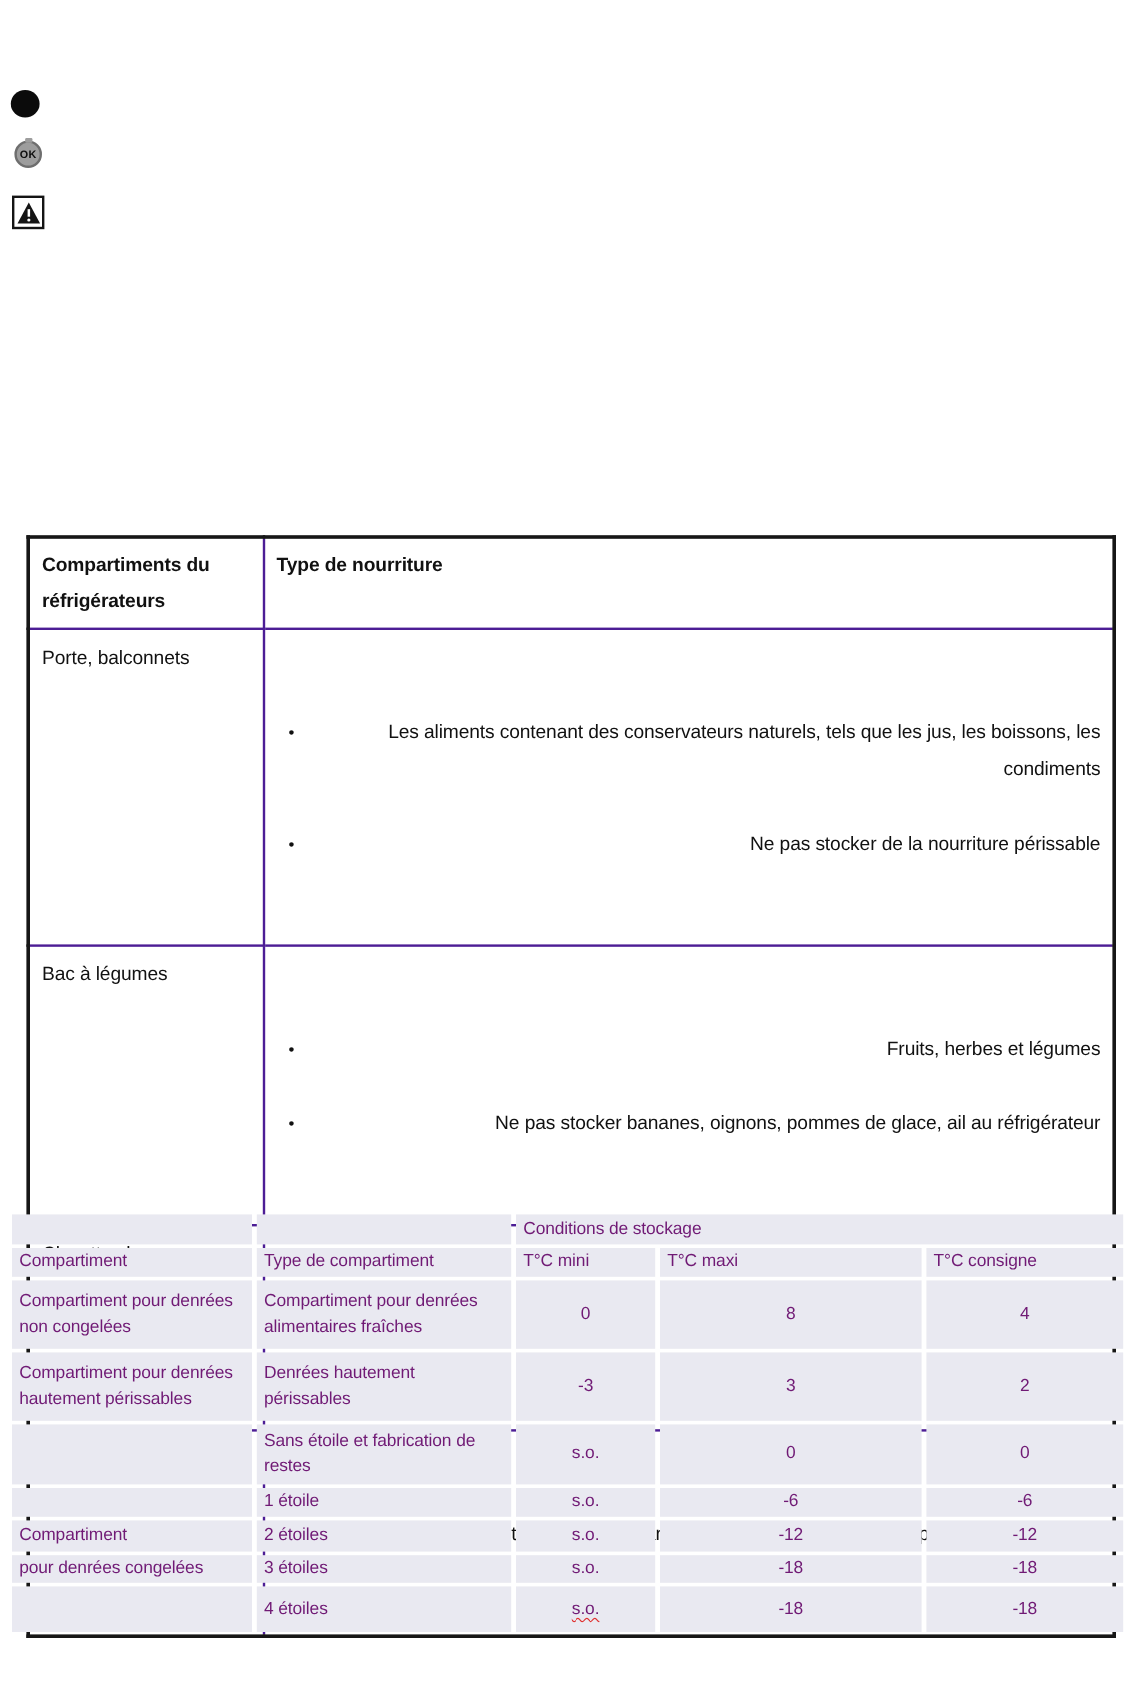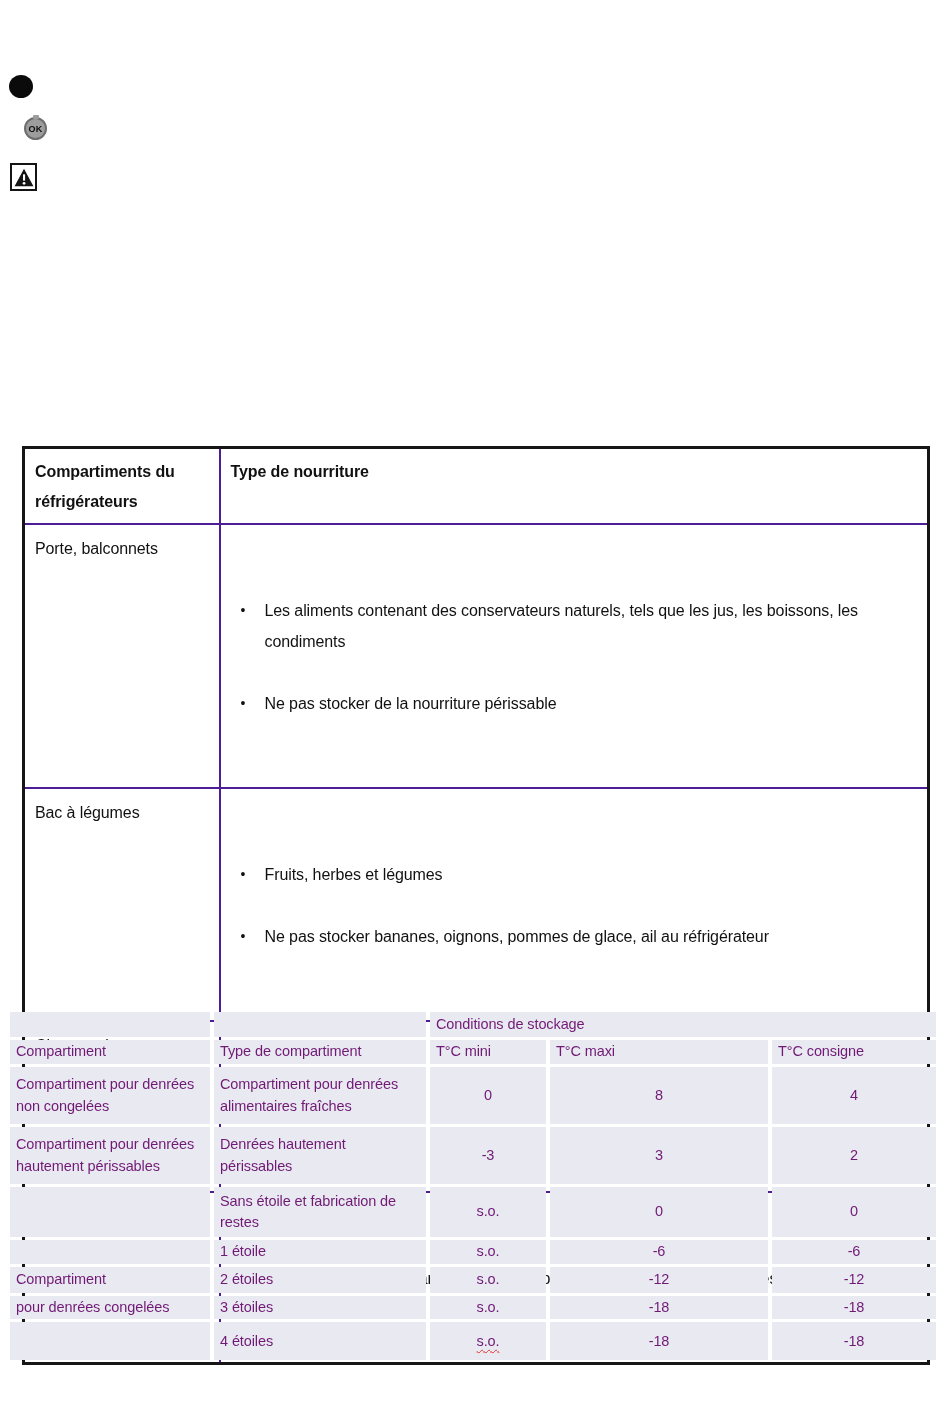--- a/index.html
+++ b/index.html
@@ -12,21 +12,21 @@
     overflow:hidden;
   }
 
   
   .dot-icon {
     position:absolute; left:9px; top:75px;
     width:24px; height:23px; border-radius:50%;
     background:#0b0b0b;
   }
   .ok-icon {
-    position:absolute; left:24px; top:117px;
+    position:absolute; left:12px; top:117px;
     width:23px; height:23px; border-radius:50%;
     background:#9d9d9d; border:2px solid #6e6e6e;
     display:flex; align-items:center; justify-content:center;
   }
   .ok-icon::after {
     content:""; position:absolute; top:-4px; left:50%;
     transform:translateX(-50%);
     width:6px; height:4px; background:#9d9d9d; border-radius:1px;
   }
   .ok-label { font-size:9px; font-weight:bold; color:#0d0d0d; letter-spacing:.2px; }
@@ -53,21 +53,21 @@
     white-space:pre-line;
     letter-spacing:-0.1px;
   }
   .t1 .hdr { font-weight:bold; line-height:30px; }
   .t1 .c1 { width:196px; }
   .t1 tr.h  td { height:74px; }
   .t1 tr.r0 td { height:105px; }
   .t1 tr.r1 td { height:75px;margin-top:27px; }
   .t1 tr.r2 td { height:52px; }
   .t1 tr.r3 td { height:49px; }
-  .t1 ul.bullets { list-style:none; margin:0; padding:0 0 0 34px; }
+  .t1 ul.bullets { list-style:none; margin:0; padding:0 0 0 34px;text-align:right; }
   .t1 ul.bullets li { position:relative; line-height:31px; white-space:pre-line; }
   .t1 ul.bullets li::before {
     content:"\2022";
     position:absolute; left:-24px; top:0;
     font-size:14px;
   }
 
   
   table.t2 {
     position:absolute; left:6px; top:1009px;

